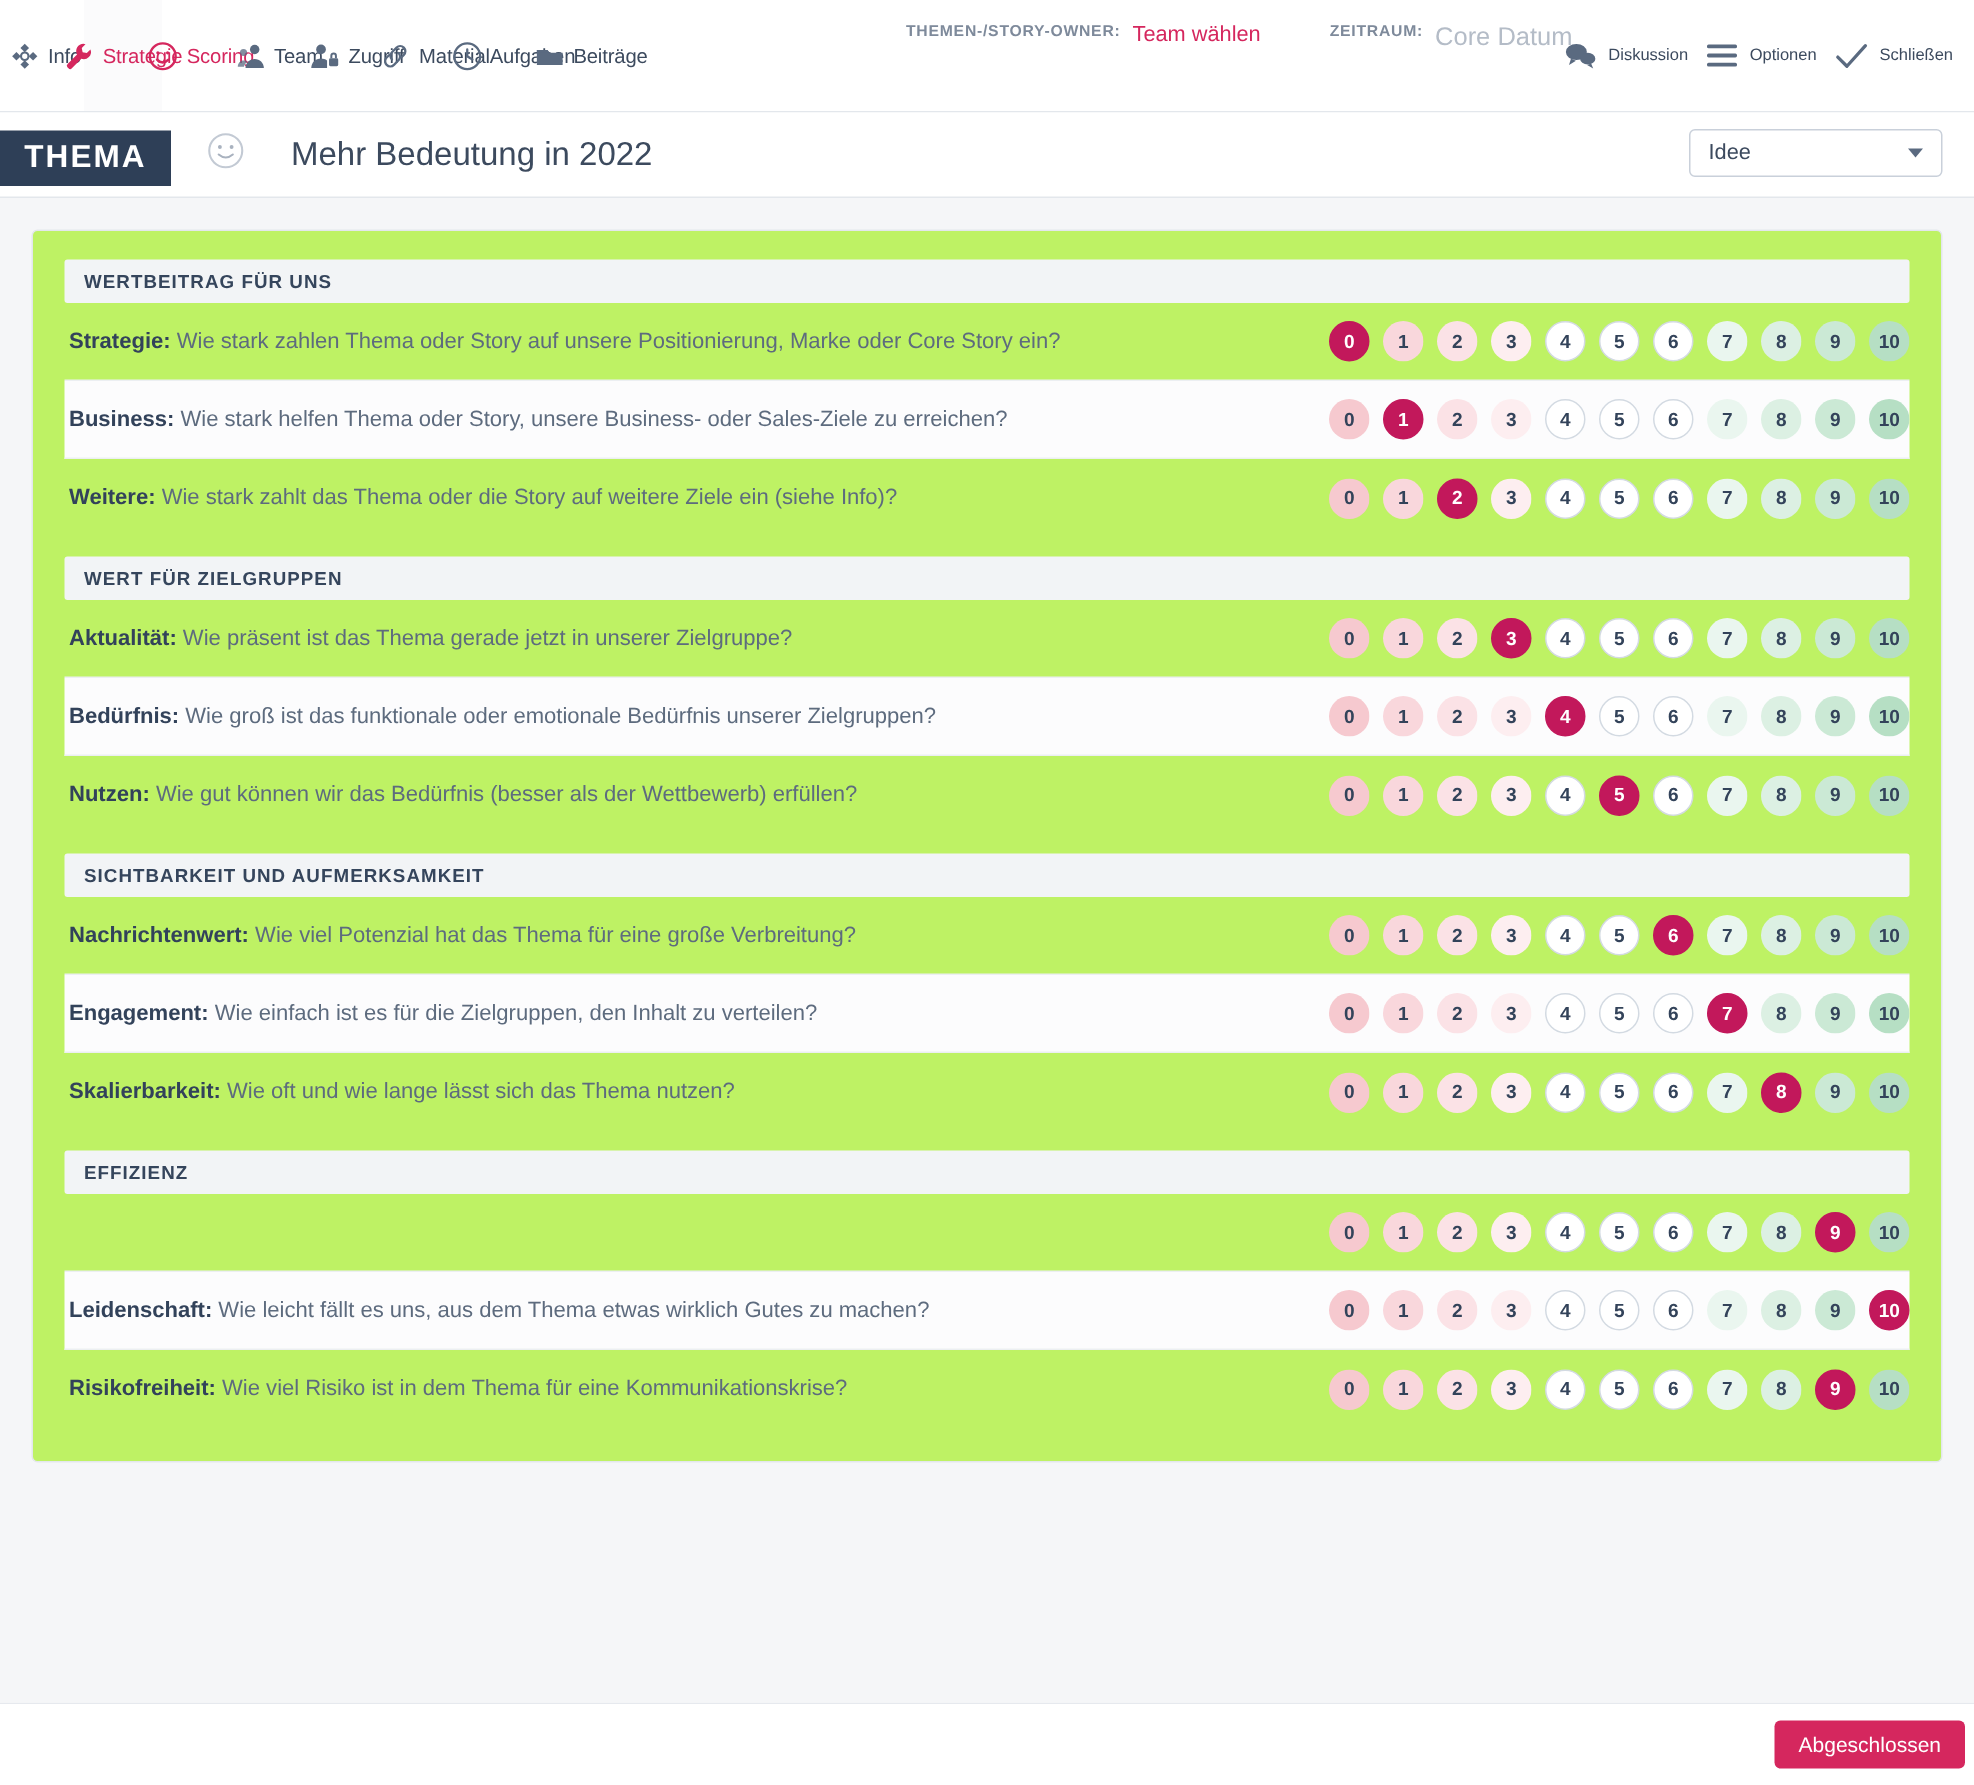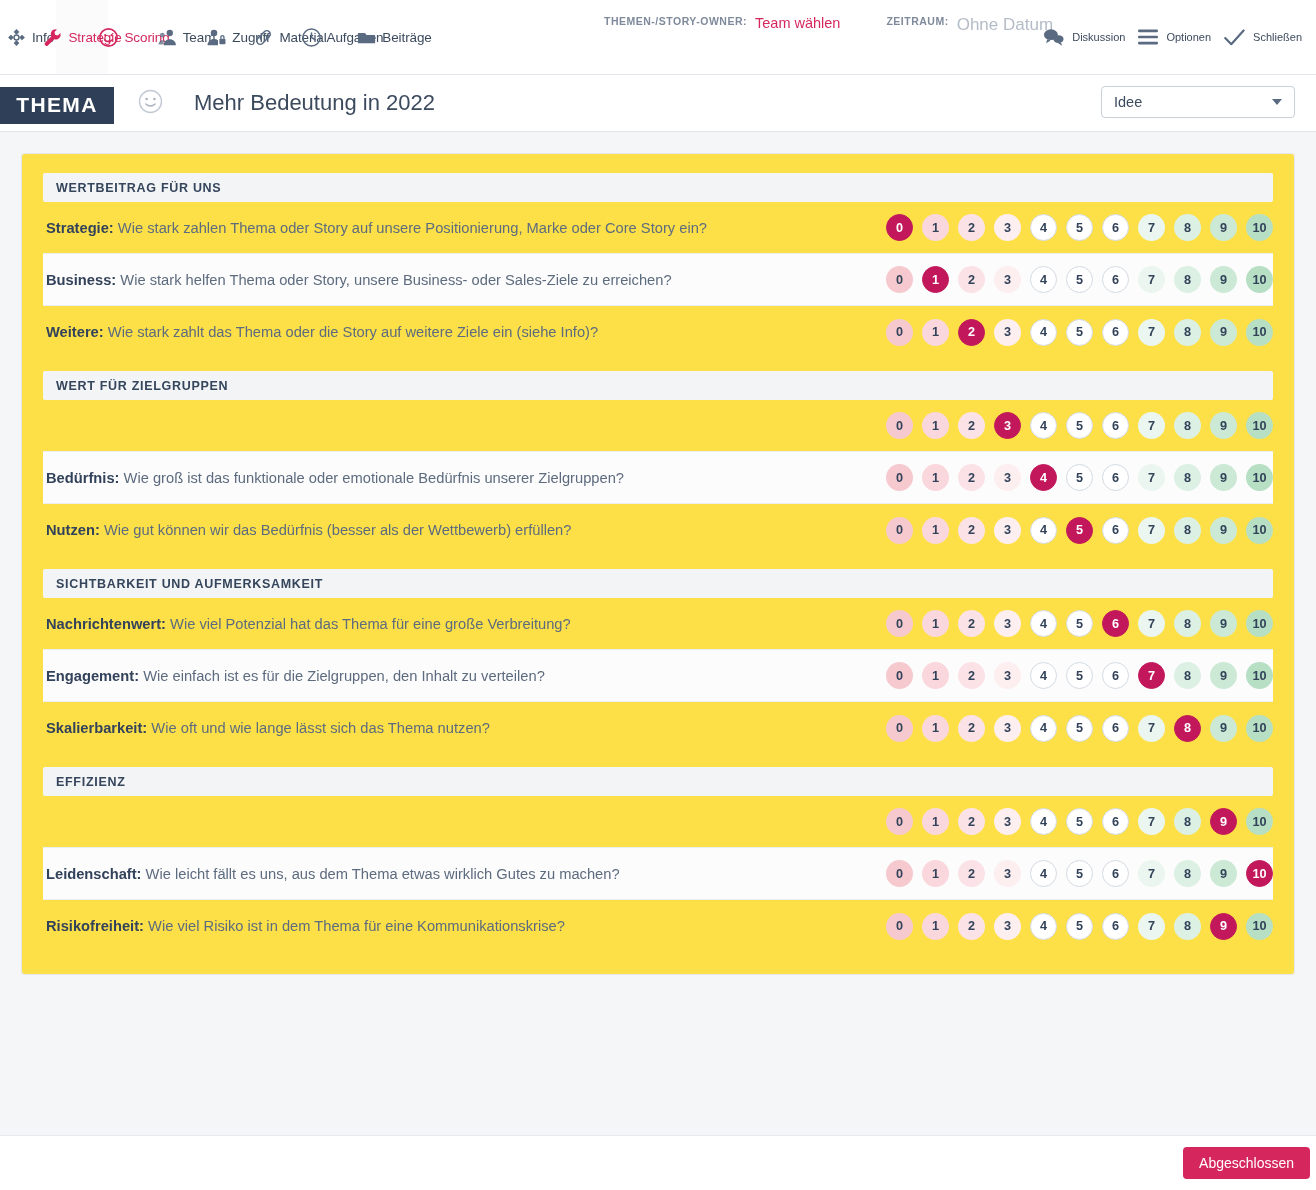--- a/index.html
+++ b/index.html
@@ -127,21 +127,21 @@
   .page-title {
     margin-left: 31px;
     font-size: 22px;
     color: #3c4a5e;
     font-weight: 400;
   }
   .status-select {
     position: absolute;
     right: 21px;
     top: 11px;
-    width: 194px;
+    width: 169px;
     height: 32px;
     border: 1px solid #c9d0da;
     border-radius: 4px;
     background: #fff;
     display: flex;
     align-items: center;
     padding: 0 12px;
     font-size: 14.5px;
     color: #3c4a5e;
     cursor: pointer;
@@ -157,21 +157,21 @@
 
   
   .body-area {
     flex: 1 1 auto;
     background: #f5f6f8;
     padding: 21px 21px 0 21px;
     overflow: hidden;
     position: relative;
   }
   .card {
-    background: #fde047;
+    background: #bef264;
     border: 1px solid #e3e7ec;
     border-radius: 4px;
     padding: 19px 21px 22px 21px;
   }
   .section-head {
     background: #f2f4f6;
     border-radius: 2px;
     height: 29px;
     display: flex;
     align-items: center;
@@ -348,21 +348,21 @@
         </div>
       </div>
 
     <div class="topmeta">
       <div class="blk">
         <div class="cap">THEMEN-/STORY-OWNER:</div>
         <div class="val-link">Team wählen</div>
       </div>
       <div class="blk">
         <div class="cap">ZEITRAUM:</div>
-        <div class="val-muted">Ohne Datum</div>
+        <div class="val-muted">Core Datum</div>
       </div>
     </div>
 
     <div class="topactions" id="topactions">
         <div class="topaction">
           <span class="ico">
             <svg width="23" height="20" viewBox="0 0 24 20">
               <ellipse cx="9.3" cy="7.6" rx="7.3" ry="5.6" fill="#5a6a80"></ellipse>
               <path d="M5.5 12.3 L4.2 16.6 L9 13.6 Z" fill="#5a6a80"></path>
               <ellipse cx="17.2" cy="12.2" rx="5.3" ry="4.1" fill="#5a6a80"></ellipse>
@@ -459,20 +459,21 @@
             <span class="dot d7">7</span>
             <span class="dot d8">8</span>
             <span class="dot d9">9</span>
             <span class="dot d10">10</span>
           </div>
         </div>
         <div class="section-head">
           <span>WERT FÜR ZIELGRUPPEN</span>
         </div>
         <div class="crit-row">
+          <div class="crit-text"><b>Aktualität:</b> <span>Wie präsent ist das Thema gerade jetzt in unserer Zielgruppe?</span></div>
           <div class="scale">
             <span class="dot d0">0</span>
             <span class="dot d1">1</span>
             <span class="dot d2">2</span>
             <span class="dot d3 sel">3</span>
             <span class="dot d4">4</span>
             <span class="dot d5">5</span>
             <span class="dot d6">6</span>
             <span class="dot d7">7</span>
             <span class="dot d8">8</span>

